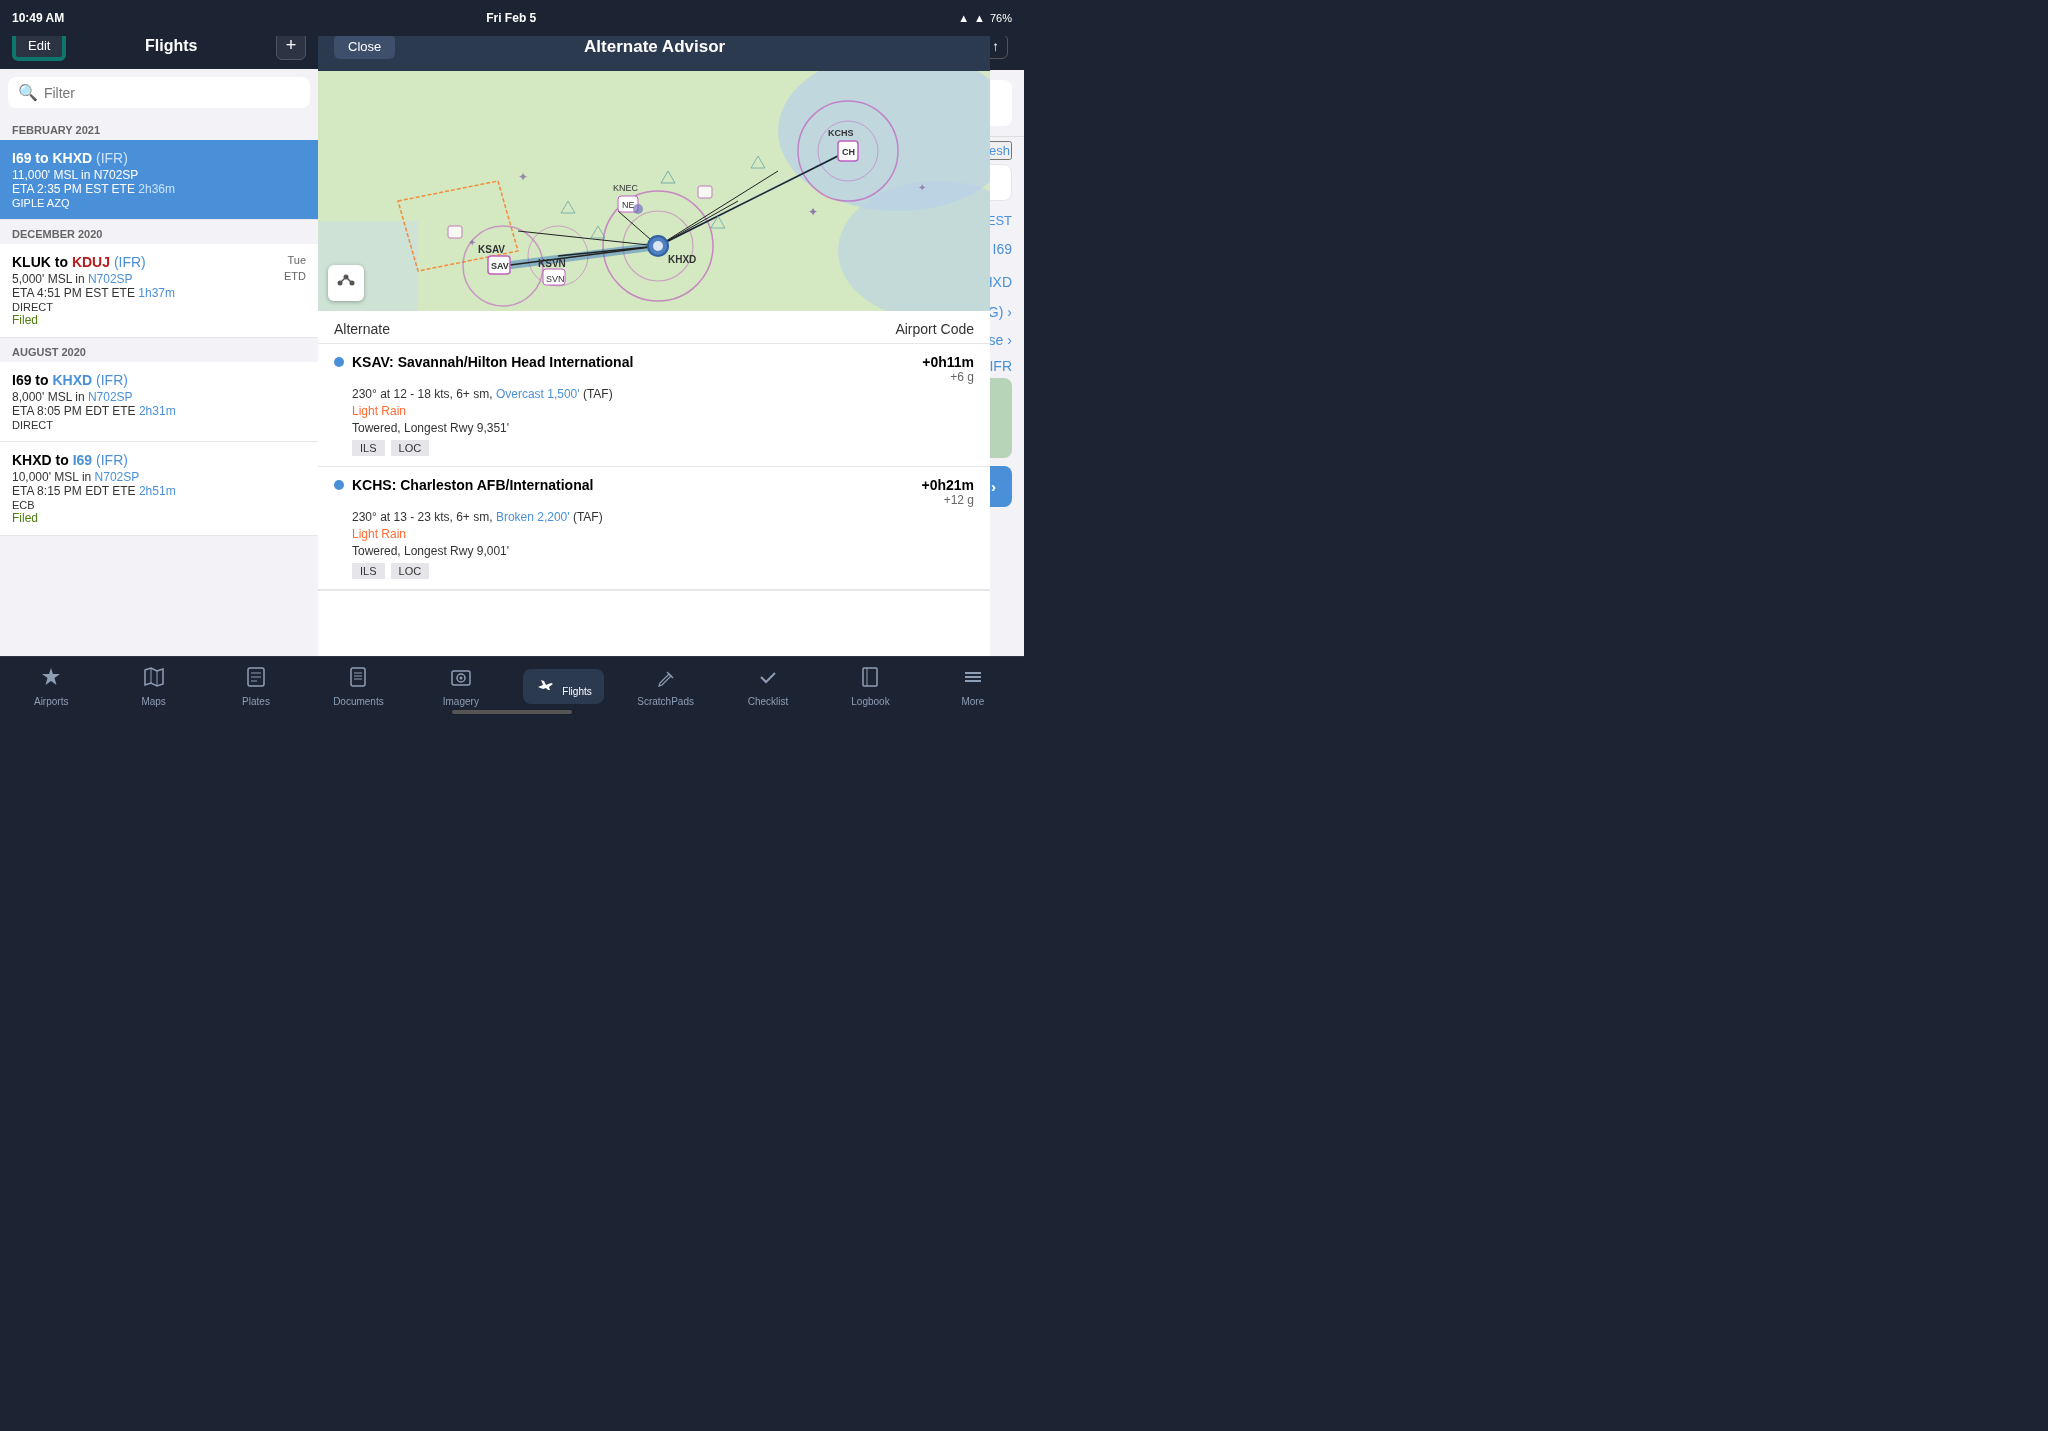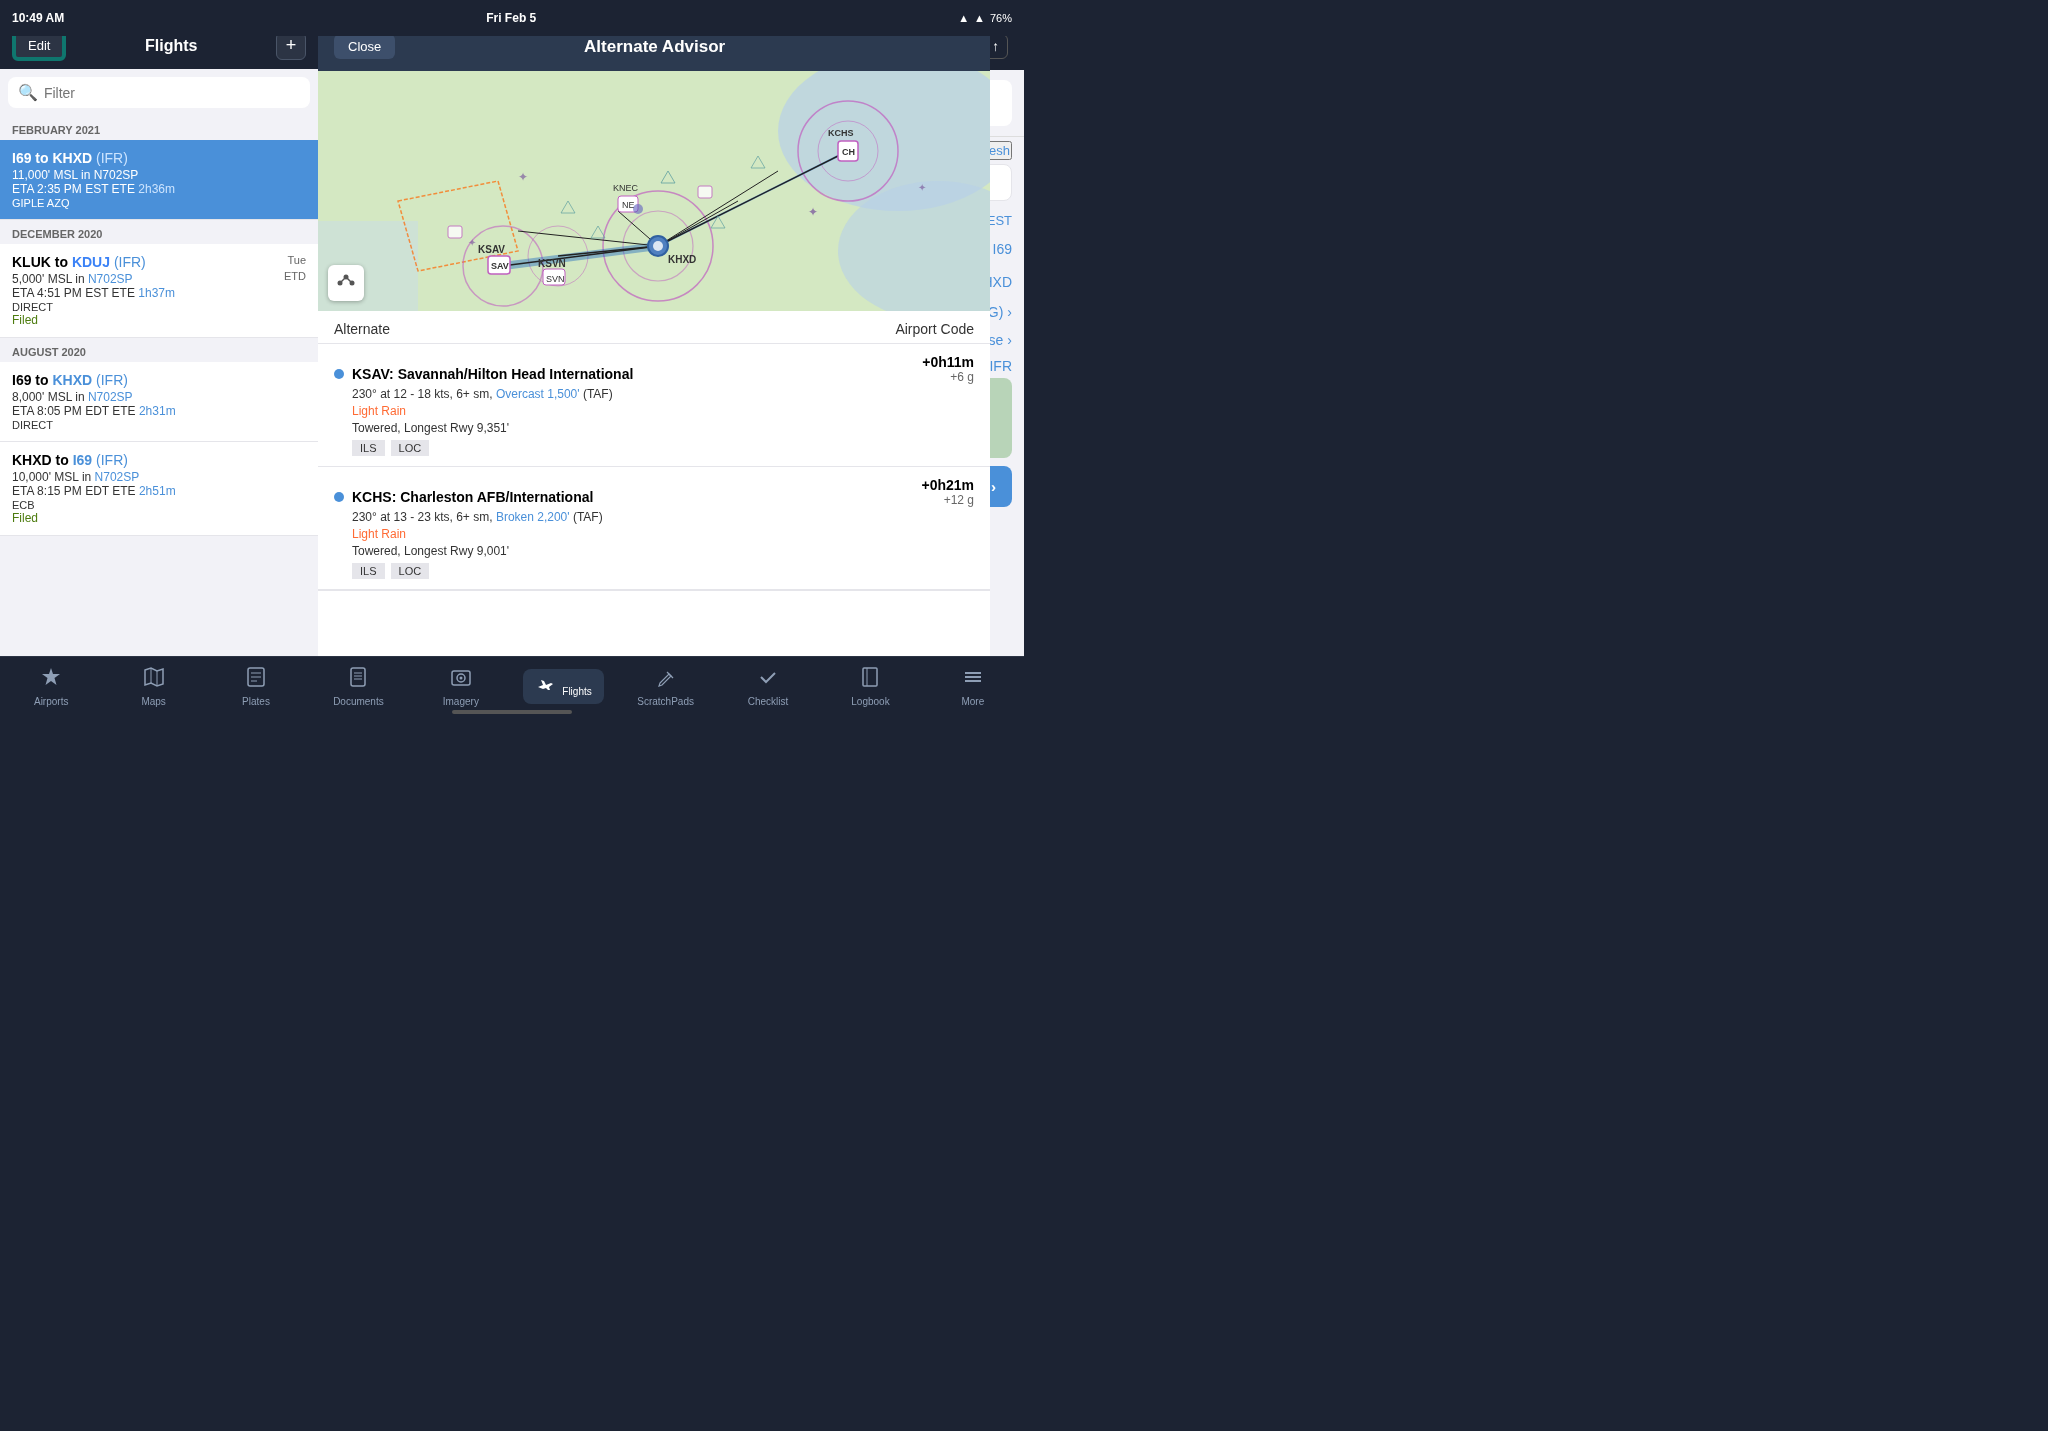--- a/index.html
+++ b/index.html
@@ -413,21 +413,20 @@
       justify-content: space-between;
       align-items: flex-start;
     }
     .alt-name {
       font-size: 14px;
       font-weight: 600;
       color: #000;
       display: flex;
       align-items: center;
       gap: 8px;
-      margin-top: 12px;
     }
     .alt-dot {
       width: 10px;
       height: 10px;
       border-radius: 50%;
       background: #4a90d9;
       display: inline-block;
       flex-shrink: 0;
     }
     .alt-time {
@@ -579,21 +578,21 @@
       <div class="flight-detail">11,000' MSL in N702SP</div>
       <div class="flight-eta">ETA 2:35 PM EST ETE <span class="blue">2h36m</span></div>
       <div class="flight-waypoints">GIPLE AZQ</div>
     </div>
 
 
     <div class="section-label">DECEMBER 2020</div>
 
     <div class="flight-item">
       <div style="display:flex;justify-content:space-between">
-        <div class="flight-route">KLUK to <span style="color:#3b82f6">KDUJ</span> <span class="ifr" style="color:#4a90d9">(IFR)</span></div>
+        <div class="flight-route">KLUK to <span style="color:#b91c1c">KDUJ</span> <span class="ifr" style="color:#4a90d9">(IFR)</span></div>
         <div style="font-size:11px;color:#666">Tue</div>
       </div>
       <div style="display:flex;justify-content:space-between">
         <div class="flight-detail">5,000' MSL in <span style="color:#4a90d9">N702SP</span></div>
         <div style="font-size:11px;color:#666">ETD</div>
       </div>
       <div class="flight-eta">ETA 4:51 PM EST ETE <span class="blue">1h37m</span></div>
       <div class="flight-waypoints">DIRECT</div>
       <div class="filed-badge">Filed</div>
     </div>

